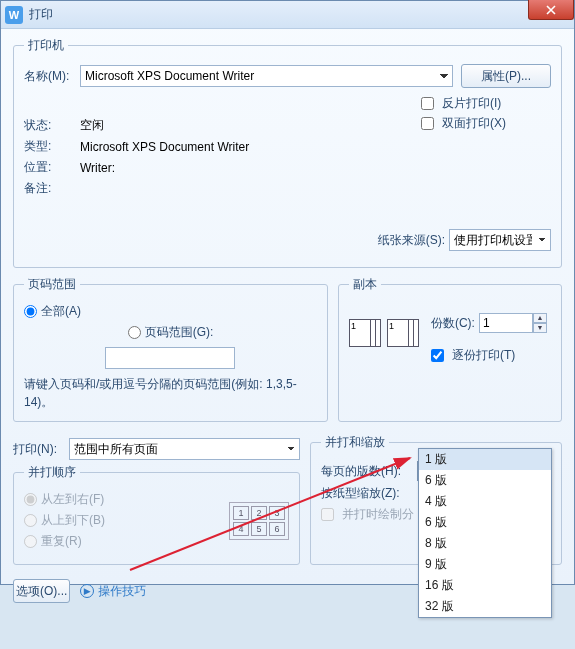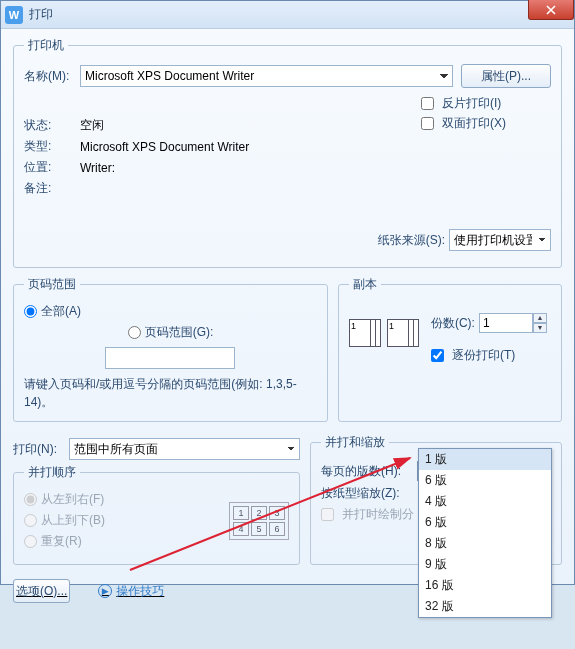--- a/index.html
+++ b/index.html
@@ -34,21 +34,21 @@
   .copies-ico { display:flex; gap:4px; }
   .stack { position:relative; width:34px;height:42px;}
   .pg{position:absolute;width:22px;height:28px;border:1px solid #556;background:#fff;font-size:9px;padding:1px;}
   .scale-sec { position:relative; }
   .dropdown-open { position:absolute; left:418px; top:448px; width:134px; background:#fff; border:1px solid #7a95b5; z-index:100; box-shadow:1px 1px 3px rgba(0,0,0,0.2);}
   .dropdown-open .opt { padding:2px 6px; color:#222;}
   .dropdown-open .opt.sel { background:#d6e5f5; }
   .dd-closed { display:inline-block;width:134px;height:20px;border:1px solid #7a95b5;background:#cfe0f2;padding:0 4px;line-height:18px;position:relative;color:#222;}
   .dd-closed::after{content:"";position:absolute;right:4px;top:7px;border:4px solid transparent;border-top-color:#333;}
   .arrow { position:absolute; pointer-events:none; }
-  .footer { display:flex; align-items:center; gap:28px; margin-top:6px;text-decoration:underline;}
+  .footer { display:flex; align-items:center; gap:10px; margin-top:6px;}
   .link { color:#2f7ac8; display:flex;align-items:center;gap:4px;}
   .link .circ{width:14px;height:14px;border:1.5px solid #2f7ac8;border-radius:50%;display:flex;align-items:center;justify-content:center;font-size:9px;color:#2f7ac8;}
   .spin { display:flex; }
   .spin input{width:54px;height:20px;border:1px solid #9db4cf;padding:0 3px;}
   .spin .btns{display:flex;flex-direction:column;}
   .spin .btns div{width:14px;height:10px;border:1px solid #9db4cf;background:#eef3fa;font-size:7px;line-height:7px;text-align:center;color:#445;}
 </style>
 </head>
 <body>
 

